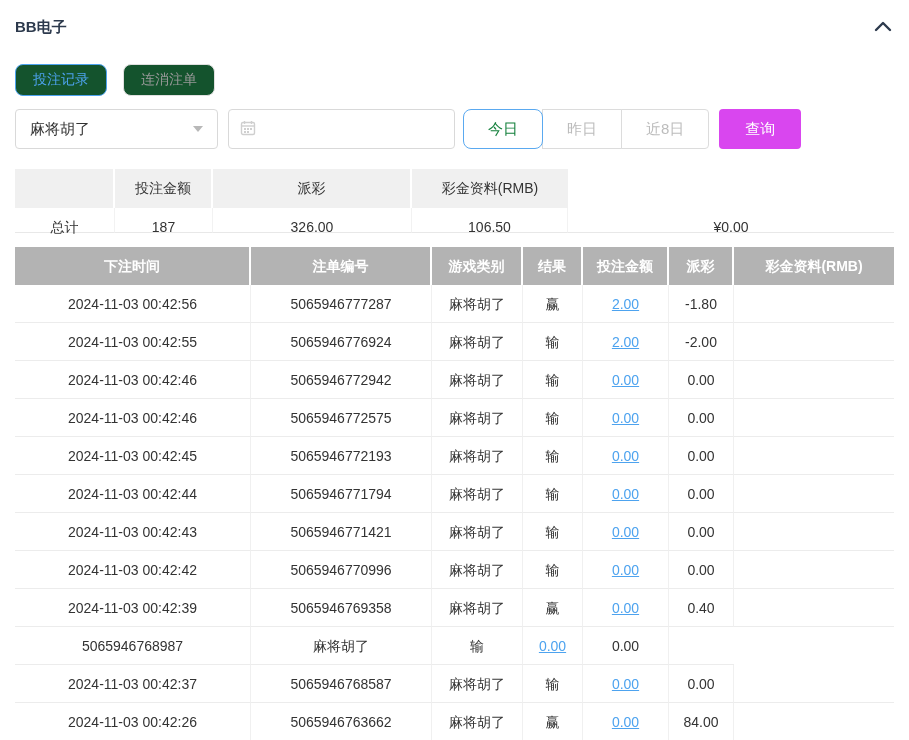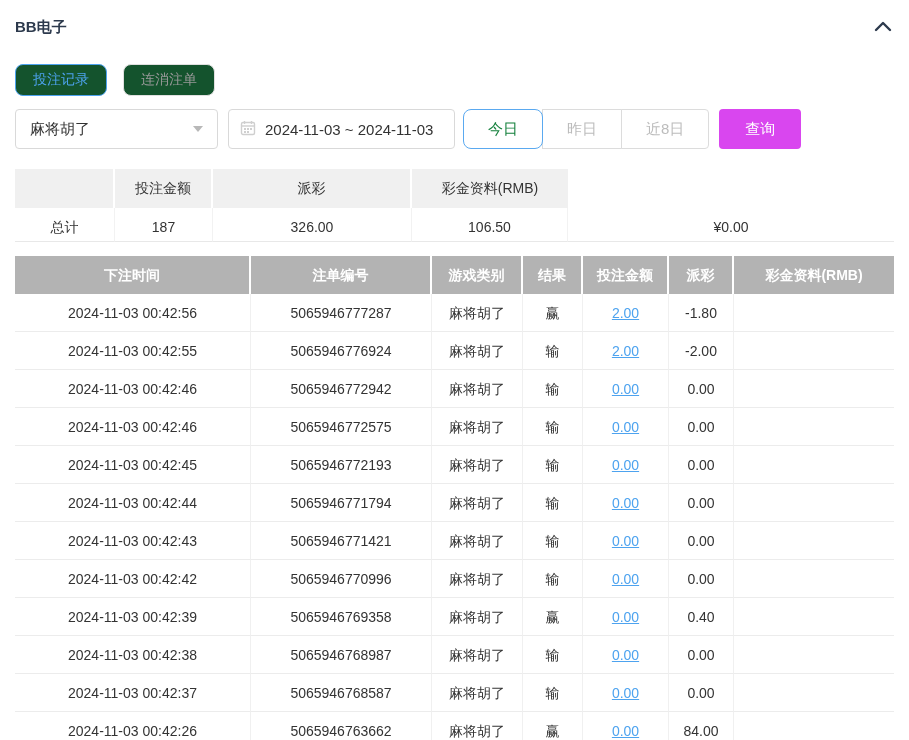--- a/index.html
+++ b/index.html
@@ -115,21 +115,21 @@
     height: 39px;
     line-height: 39px;
     text-align: center;
     font-size: 14px;
     color: #333;
     border-right: 2px solid #fff;
   }
   .sum-head .cell:last-child { border-right: none; }
   .sum-body .cell {
     background: #fff;
-    height: 34px;
+    height: 25px;
     line-height: 39px;
     text-align: center;
     font-size: 14px;
     color: #333;
     border-bottom: 1px solid #e8e8e8;
     border-right: 1px solid #f2f2f2;
   }
   .sum-body .cell:last-child { border-right: none; }
 
   
@@ -202,21 +202,20 @@
           <line x1="1.5" y1="6" x2="14.5" y2="6" stroke="#cfcfcf" stroke-width="1.4"></line>
           <line x1="4.5" y1="1" x2="4.5" y2="4" stroke="#cfcfcf" stroke-width="1.4"></line>
           <line x1="11.5" y1="1" x2="11.5" y2="4" stroke="#cfcfcf" stroke-width="1.4"></line>
           <rect x="4" y="8" width="2" height="2" fill="#cfcfcf"></rect>
           <rect x="7" y="8" width="2" height="2" fill="#cfcfcf"></rect>
           <rect x="10" y="8" width="2" height="2" fill="#cfcfcf"></rect>
           <rect x="4" y="11" width="2" height="2" fill="#cfcfcf"></rect>
           <rect x="7" y="11" width="2" height="2" fill="#cfcfcf"></rect>
         </svg>
       </span>
-      <span>2024-11-03 ~ 2024-11-03</span>
     </div>
 
     <div class="range-group">
       <button class="range-btn active">今日</button>
       <button class="range-btn">昨日</button>
       <button class="range-btn">近8日</button>
     </div>
 
     <button class="query-btn">查询</button>
   </div>
@@ -332,21 +331,20 @@
     <div class="cell">2024-11-03 00:42:39</div>
     <div class="cell">5065946769358</div>
     <div class="cell">麻将胡了</div>
     <div class="cell">赢</div>
     <div class="cell"><a class="bet-link">0.00</a></div>
     <div class="cell">0.40</div>
     <div class="cell"></div>
   </div>
 
   <div class="bet-row bet-cols">
-    <div class="cell">2024-11-03 00:42:38</div>
     <div class="cell">5065946768987</div>
     <div class="cell">麻将胡了</div>
     <div class="cell">输</div>
     <div class="cell"><a class="bet-link">0.00</a></div>
     <div class="cell">0.00</div>
     <div class="cell"></div>
   </div>
 
   <div class="bet-row bet-cols">
     <div class="cell">2024-11-03 00:42:37</div>

